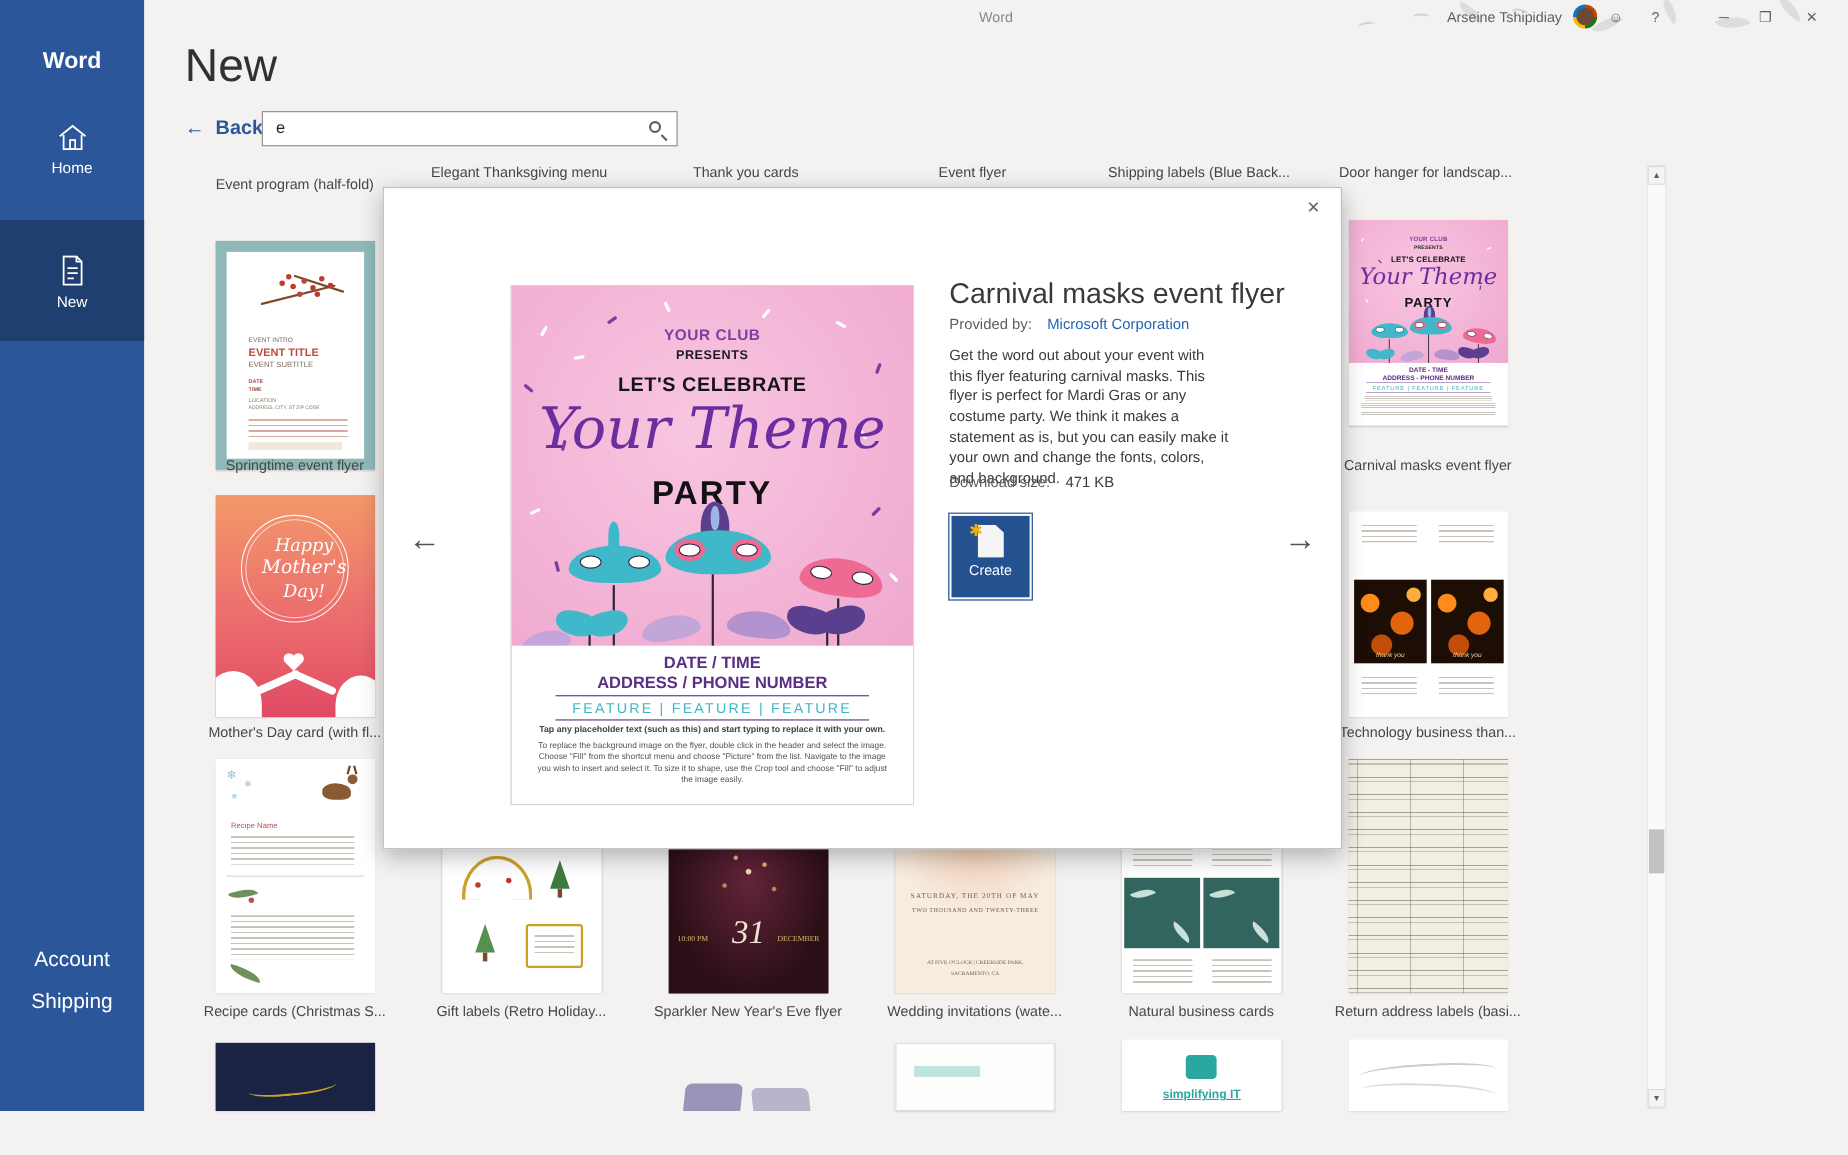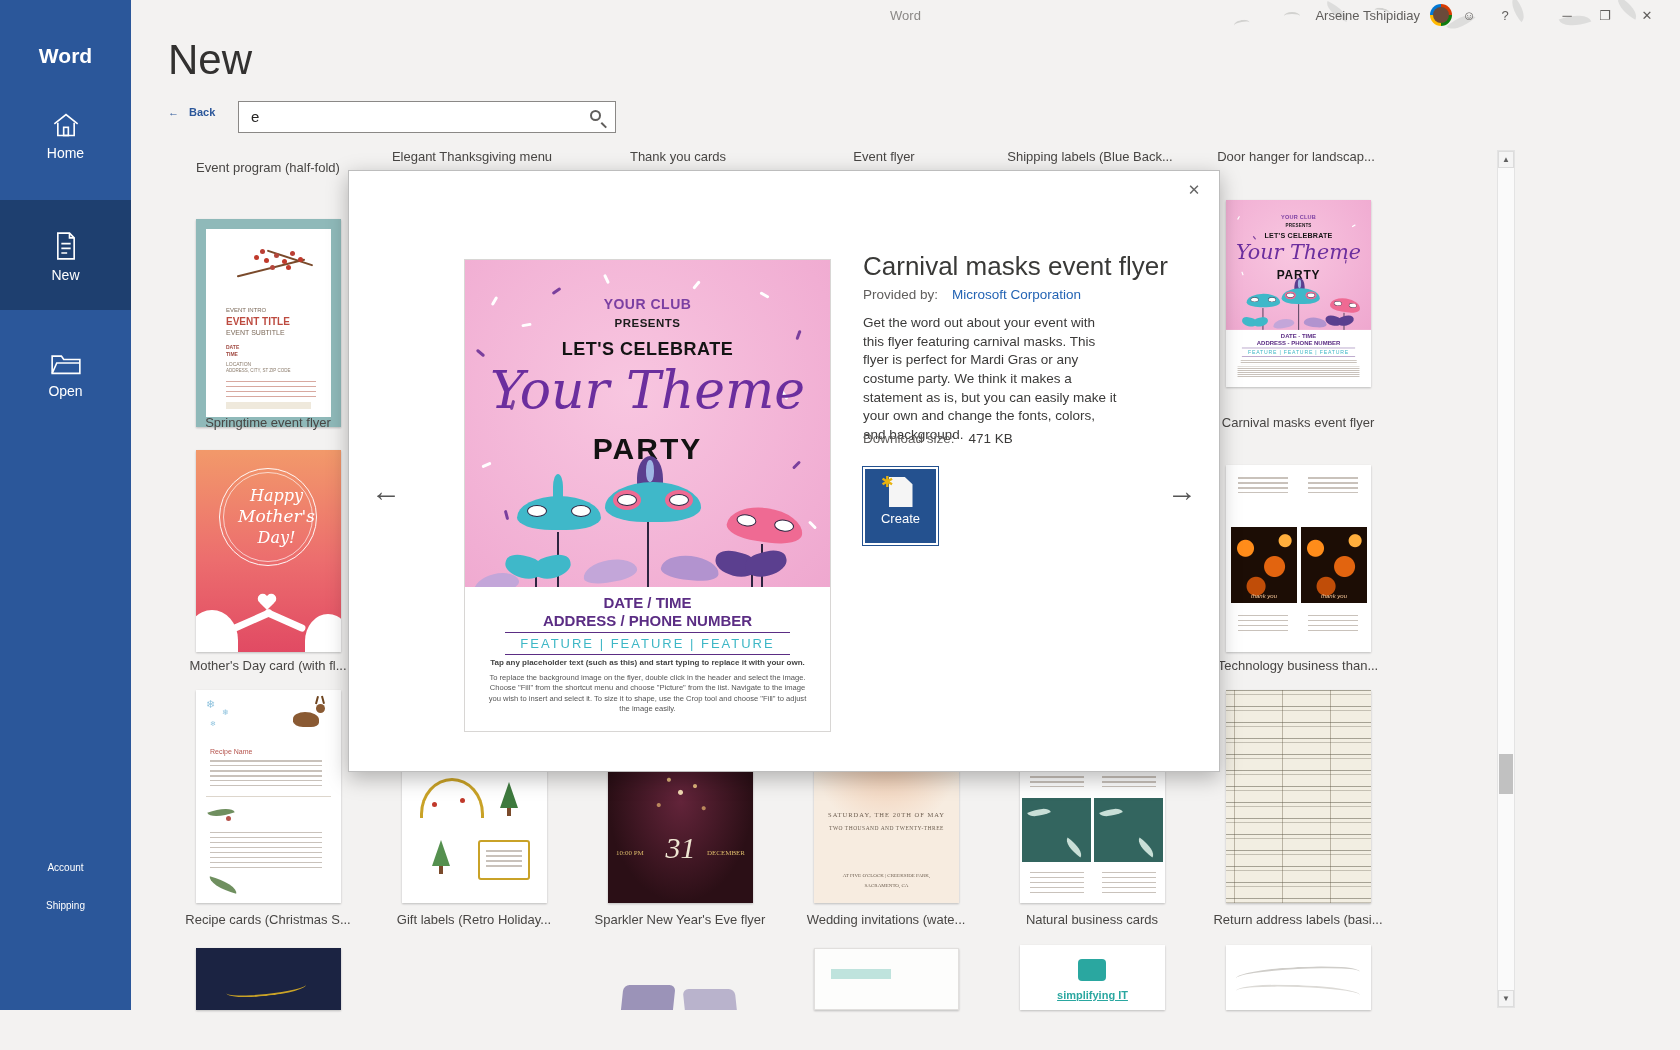--- a/index.html
+++ b/index.html
@@ -19,25 +19,25 @@
   .deco-leaf{position:absolute;background:#dddddc;border-radius:0 100% 0 100%;}
   .deco-bird{position:absolute;width:16px;height:8px;border-top:2px solid #d2d2d0;border-radius:50%;}
 
   
   .sidebar{position:absolute;left:0;top:0;width:131px;height:1010px;background:#2b579a;z-index:7;color:#fff;}
   .brand{position:absolute;left:0;top:44px;width:100%;text-align:center;font-size:21px;font-weight:bold;}
   .navitem{position:absolute;left:0;width:100%;text-align:center;cursor:pointer;}
   .navitem svg{display:block;margin:0 auto 6px auto;}
   .navitem .nl{font-size:14px;}
   .nav-selected{background:#1e3f6f;}
-  .sb-foot{position:absolute;left:0;width:100%;text-align:center;font-size:10px;}
+  .sb-foot{position:absolute;left:0;width:100%;text-align:center;font-size:19px;}
 
   
   .pagetitle{position:absolute;left:168px;top:36px;font-size:42px;font-weight:300;color:#323130;}
-  .backlink{position:absolute;left:168px;top:106px;color:#2b579a;font-size:11px;}
+  .backlink{position:absolute;left:168px;top:106px;color:#2b579a;font-size:18px;}
   .backlink b{margin-left:10px;}
   .searchbox{position:absolute;left:238px;top:101px;width:378px;height:32px;background:#fff;border:1px solid #8a8886;}
   .searchbox input{position:absolute;left:10px;top:5px;width:330px;border:0;outline:0;font-size:15px;color:#252423;
                    font-family:"Liberation Sans",sans-serif;background:transparent;}
   .mag{position:absolute;width:11px;height:11px;border:2px solid #605e5c;border-radius:50%;}
   .mag::after{content:"";position:absolute;left:10px;top:10px;width:7px;height:2px;background:#605e5c;transform:rotate(45deg);transform-origin:0 0;}
 
   
   .glabel{position:absolute;width:206px;text-align:center;font-size:13px;color:#484644;}
   .thumb{position:absolute;background:#fff;box-shadow:0 1px 2px rgba(0,0,0,.22);cursor:pointer;overflow:hidden;}
@@ -244,27 +244,20 @@
       <span class="nl">Home</span>
     </div>
     <div class="navitem nav-selected" style="top:200px;height:110px;padding-top:32px;">
       <svg width="24" height="28" viewBox="0 0 20 24" fill="none" stroke="#fff" stroke-width="1.4">
         <path d="M3 1 H13 L17 5 V23 H3 Z"></path>
           <path d="M13 1 V5 H17"></path>
           <path d="M6 10 H14 M6 14 H14 M6 18 H11"></path>
       </svg>
       <span class="nl">New</span>
     </div>
-    <div class="navitem" style="top:342px;padding:8px 0;">
-      <svg width="30" height="26" viewBox="0 0 26 20" fill="none" stroke="#fff" stroke-width="1.4">
-        <path d="M1 4 H9 L11 7 H25 V19 H1 Z"></path>
-          <path d="M1 19 L5 10 H25"></path>
-      </svg>
-      <span class="nl">Open</span>
-    </div>
     <div class="sb-foot" style="top:862px;">Account</div>
     <div class="sb-foot" style="top:900px;">Shipping</div>
   </div>
 
   <div class="pagetitle">New</div>
   <div class="backlink"><span>←</span><b>Back</b></div>
   <div class="searchbox">
     <input type="text" value="e" style="">
     <span class="mag" style="right:14px;top:8px;"></span>
   </div>

